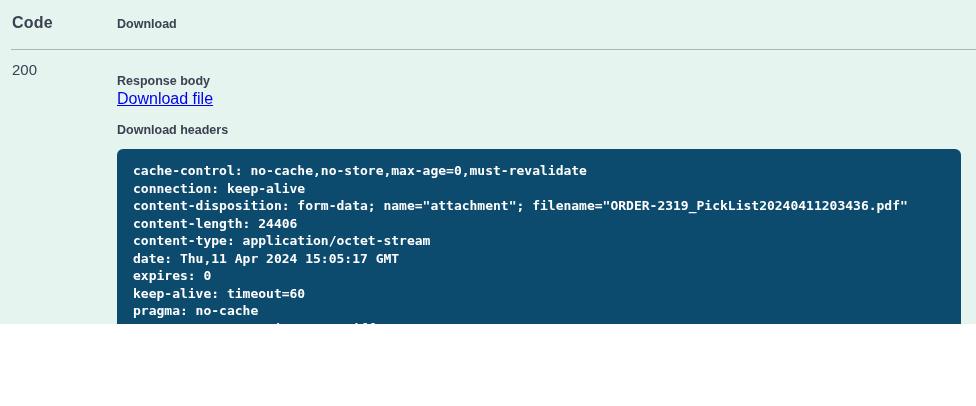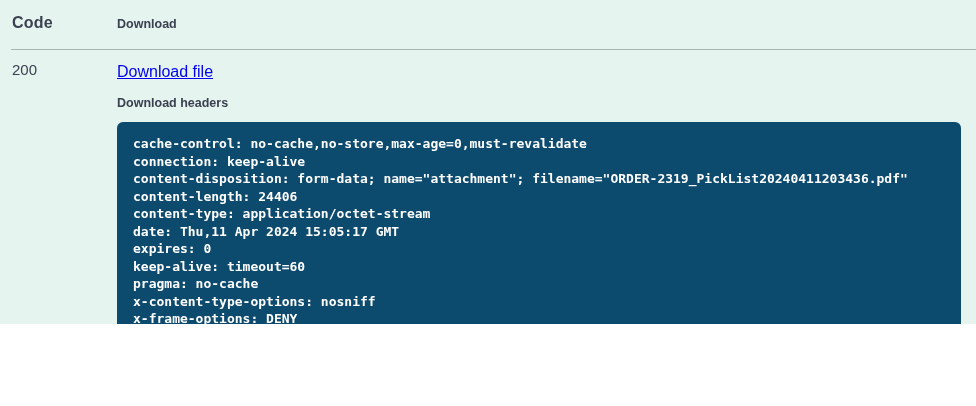--- a/index.html
+++ b/index.html
@@ -55,20 +55,21 @@
     <div class="col-status th-code">Code</div>
     <div class="th-details">Download</div>
   </div>
 
   <div class="divider"></div>
 
   <div class="trow">
     <div class="col-status status-code">200</div>
 
     <div class="col-details">
+      <h5 class="section-label label-body">Response body</h5>
 
       <a href="#" class="download">Download file</a>
 
       <h5 class="section-label label-headers">Download headers</h5>
 
       <pre class="headers-block">cache-control: no-cache,no-store,max-age=0,must-revalidate
 connection: keep-alive
 content-disposition: form-data; name="attachment"; filename="ORDER-2319_PickList20240411203436.pdf"
 content-length: 24406
 content-type: application/octet-stream

